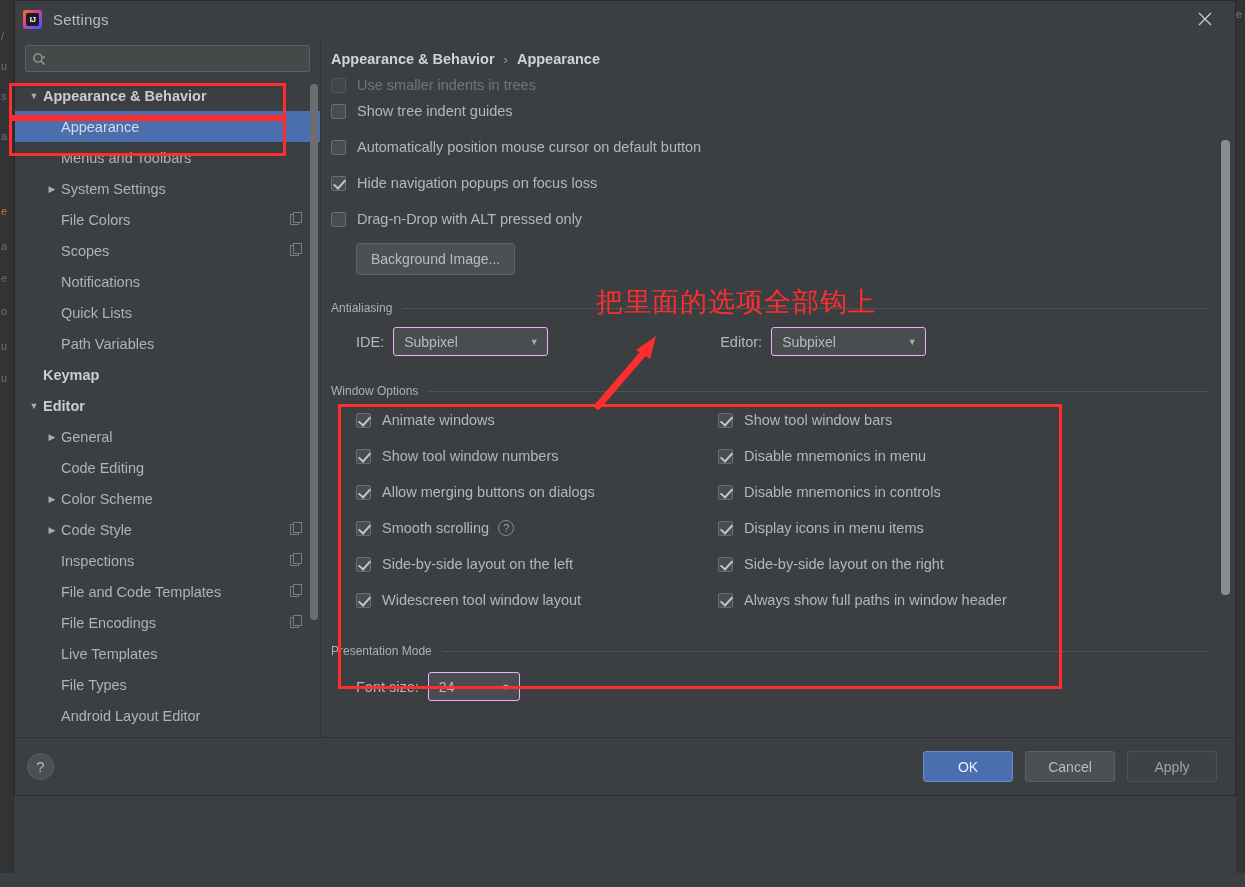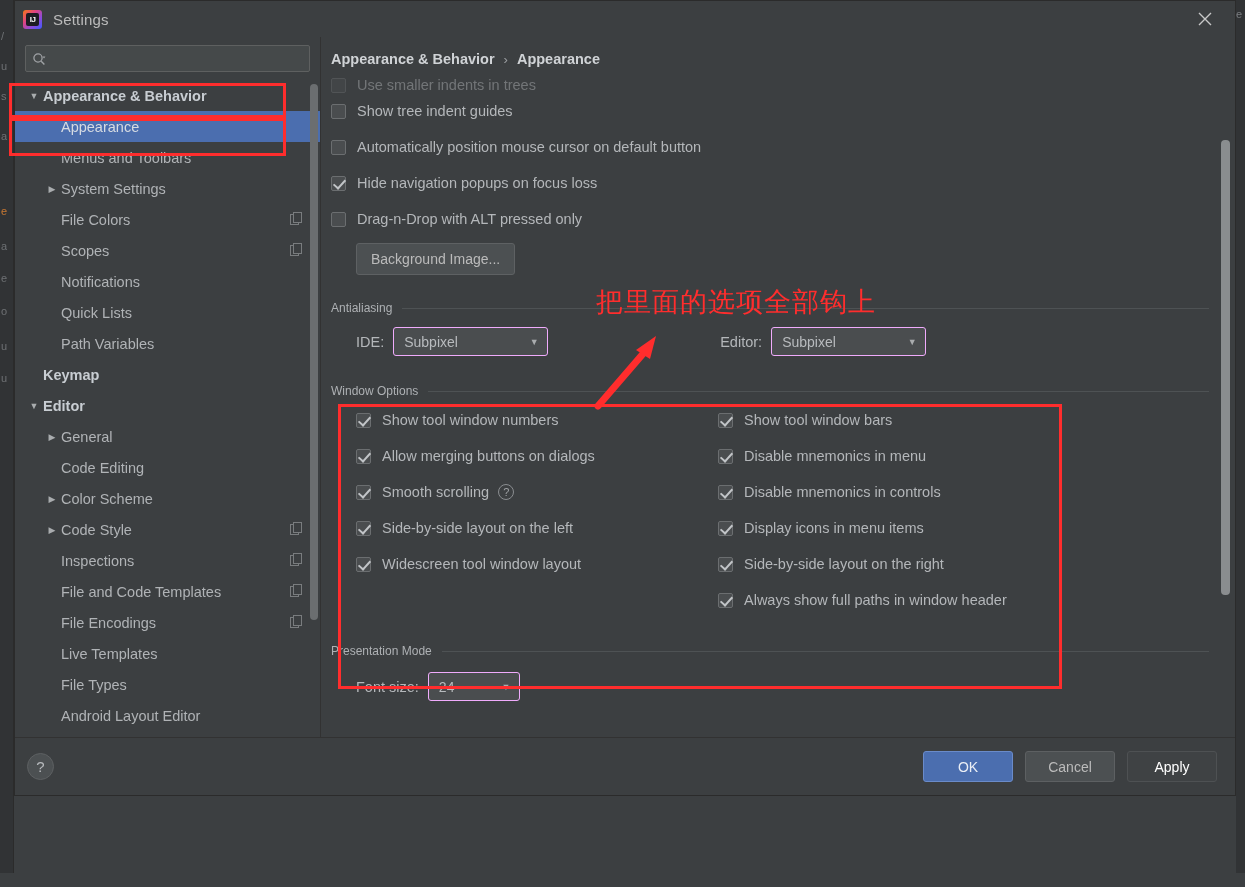--- a/index.html
+++ b/index.html
@@ -215,21 +215,21 @@
     color: #b7babd; font-size: 15px; cursor: pointer;
   }
   #bottom-spacer { flex: 1 1 auto; }
   .dlg-btn {
     min-width: 90px; height: 31px; margin-left: 12px;
     border-radius: 3px; font-size: 14px; font-family: inherit;
     display: flex; align-items: center; justify-content: center; cursor: pointer;
   }
   #ok-btn { background: #4b6eaf; border: 1px solid #6a8bc9; color: #eaeef5; width: 90px; }
   #cancel-btn { background: #4c5052; border: 1px solid #5d6062; color: #bbbbbb; width: 90px; }
-  #apply-btn { background: #3f4244; border: 1px solid #4e5153; color: #ffffff; width: 90px; }
+  #apply-btn { background: #3f4244; border: 1px solid #4e5153; color: #a3a3a3; width: 90px; }
 
   
   .anno-box {
     position: absolute; border: 3px solid #ff2d2d;
     pointer-events: none; z-index: 50;
   }
   #anno-chinese {
     position: absolute; z-index: 51;
     color: #ff2d2d; font-size: 27px;
     font-family: "DejaVu Sans", sans-serif;
@@ -496,20 +496,24 @@
 
         <div class="section" style="margin-top:28px;">
           <span class="section-title">Window Options</span>
           <span class="section-line"></span>
         </div>
 
         <div style="display:flex; padding-left:25px; margin-top:4px;">
           <div id="wo-left" style="width:362px;">
               <div class="cb-row">
                 <span class="cb checked"></span>
+                <span class="cb-label">Animate windows</span>
+              </div>
+              <div class="cb-row">
+                <span class="cb checked"></span>
                 <span class="cb-label">Show tool window numbers</span>
               </div>
               <div class="cb-row">
                 <span class="cb checked"></span>
                 <span class="cb-label">Allow merging buttons on dialogs</span>
               </div>
               <div class="cb-row">
                 <span class="cb checked"></span>
                 <span class="cb-label">Smooth scrolling</span>
                 <span class="help-icon">?</span>

